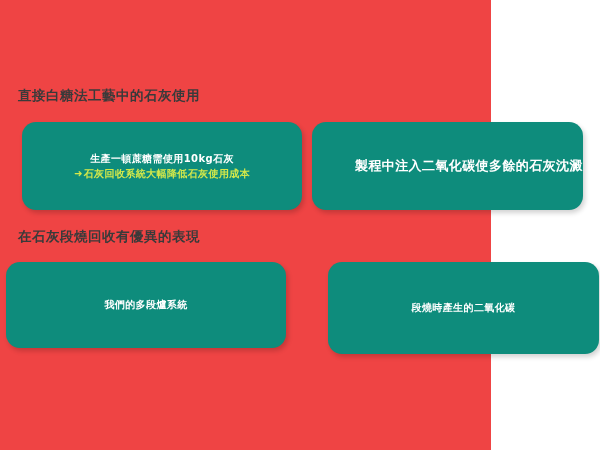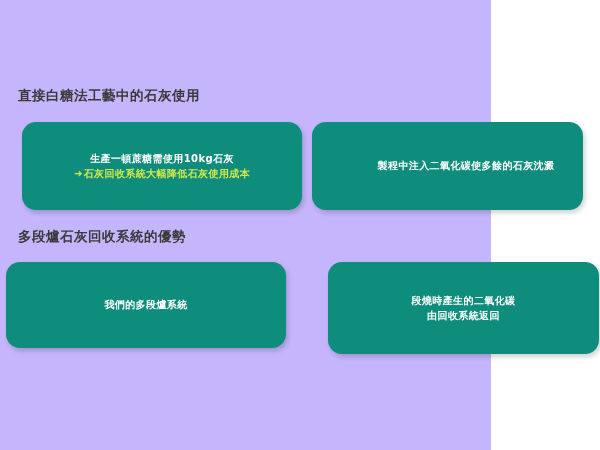--- a/index.html
+++ b/index.html
@@ -12,21 +12,21 @@
     height: 450px;
     background: #ffffff;
     font-family: "DejaVu Sans", "Liberation Sans", sans-serif;
     overflow: hidden;
   }
 
   .slide {
     position: relative;
     width: 491px;
     height: 450px;
-    background: #c4b5fd;
+    background: #ef4444;
   }
 
   
   .section-heading {
     position: absolute;
     left: 18px;
     font-size: 13.5px;
     font-weight: 700;
     color: #3a3a3a;
     letter-spacing: 0.5px;
@@ -96,21 +96,21 @@
     width: 280px;
     height: 86px;
   }
   #card-co2-return {
     left: 328px;
     top: 262px;
     width: 271px;
     height: 92px;
   }
 
-  #card-co2-injection .card-text { font-size: 10px; padding-left: 43px; }
+  #card-co2-injection .card-text { font-size: 13px; padding-left: 43px; }
 </style>
 </head>
 <body>
 
 <div class="slide">
 
   <div class="section-heading heading-1">直接白糖法工藝中的石灰使用</div>
 
   <div class="card" id="card-lime-usage">
     <div class="card-text">
@@ -118,28 +118,27 @@
       <span class="card-line accent"><span class="arrow-glyph">➜</span><span>石灰回收系統大幅降低石灰使用成本</span></span>
     </div>
   </div>
 
   <div class="card" id="card-co2-injection">
     <div class="card-text">
       <span class="card-line">製程中注入二氧化碳使多餘的石灰沈澱</span>
     </div>
   </div>
 
-  <div class="section-heading heading-2">多段爐石灰回收系統的優勢</div>
+  <div class="section-heading heading-2">在石灰段燒回收有優異的表現</div>
 
   <div class="card" id="card-furnace-advantage">
     <div class="card-text">
       <span class="card-line">我們的多段爐系統</span>
     </div>
   </div>
 
   <div class="card" id="card-co2-return">
     <div class="card-text">
       <span class="card-line">段燒時產生的二氧化碳</span>
-      <span class="card-line">由回收系統返回</span>
     </div>
   </div>
 
 </div>
 
 </body></html>

